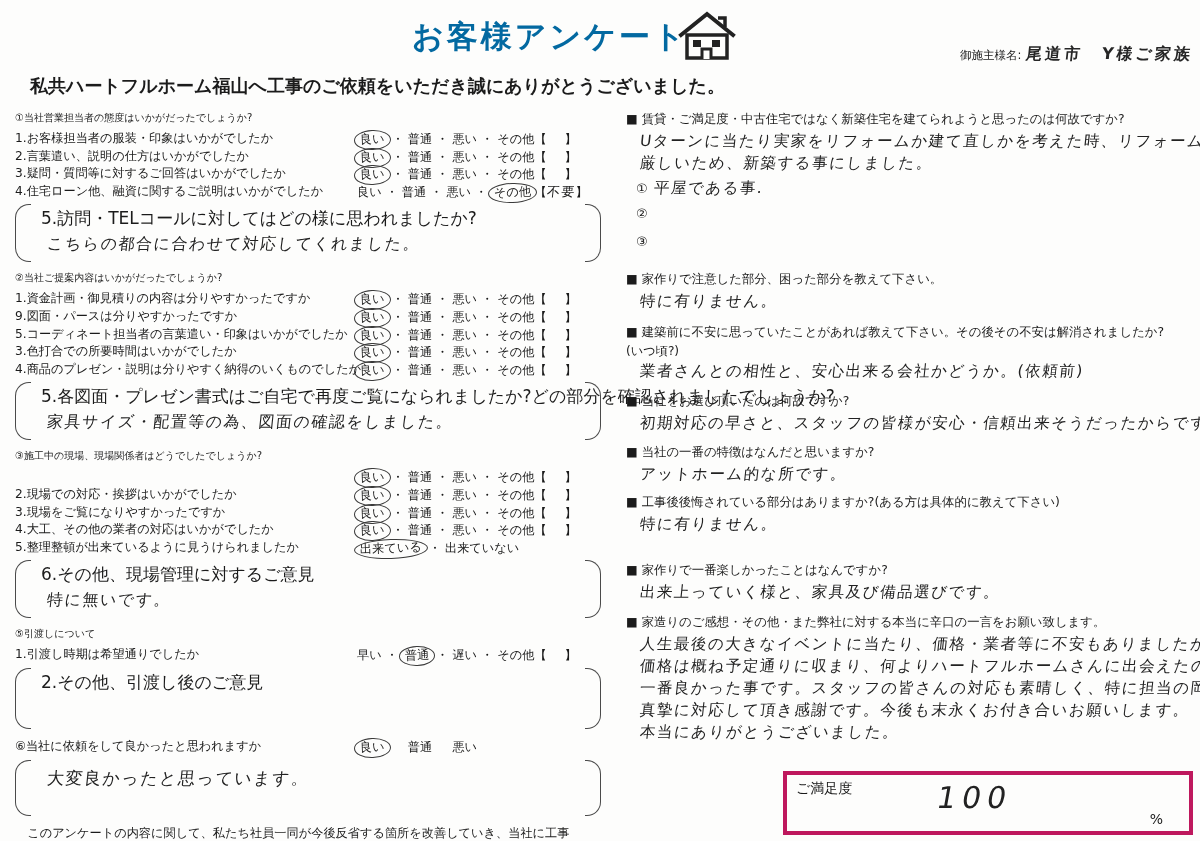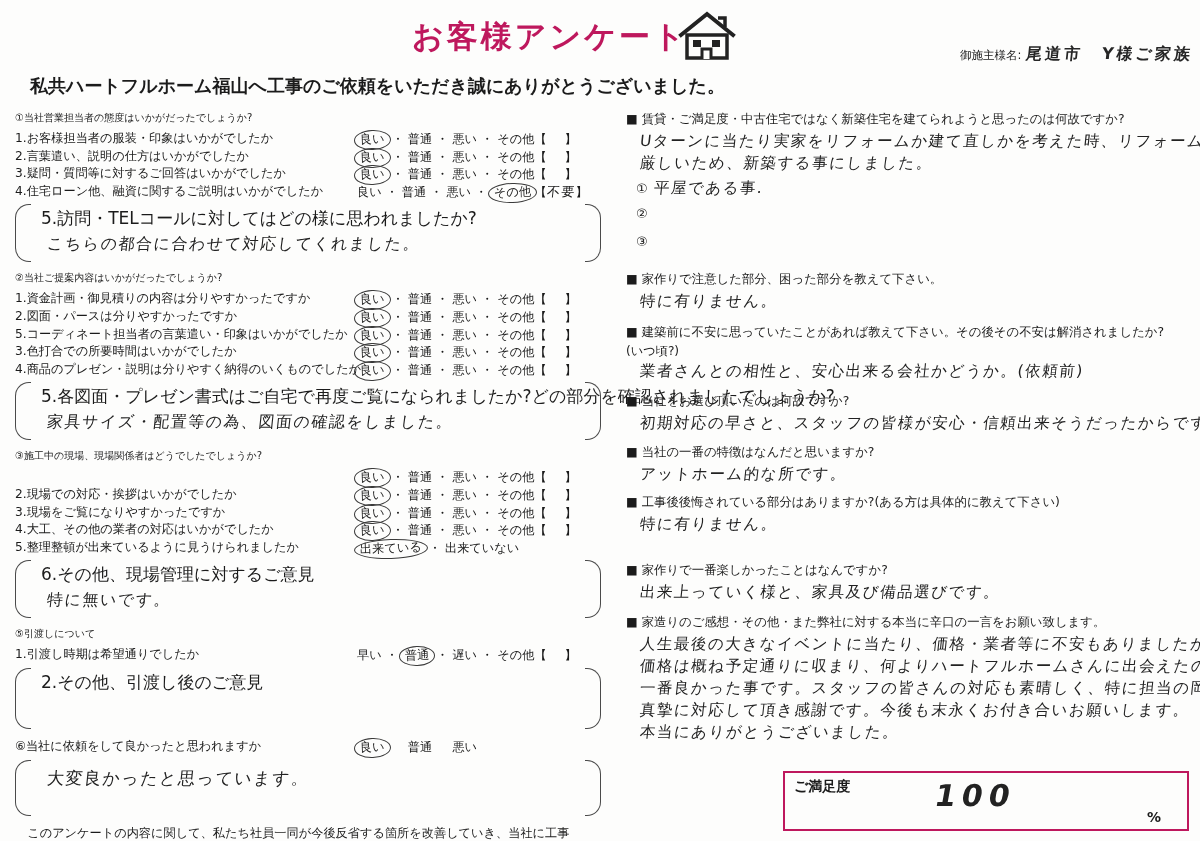--- a/index.html
+++ b/index.html
@@ -1,21 +1,21 @@
 <!DOCTYPE html>
 <html><head>
 <meta charset="utf-8">
 <style>
   html,body{margin:0;padding:0;background:#e8e8e6;}
   .page{position:relative;width:1200px;height:841px;background:#fdfdfc;
         font-family:"DejaVu Sans",sans-serif;color:#1b1b1b;overflow:hidden;}
 
   
   .page-title{position:absolute;left:412px;top:16px;font-size:31px;font-weight:bold;
-              letter-spacing:3px;color:#be185d;}
+              letter-spacing:3px;color:#0369a1;}
   .house-icon{position:absolute;left:678px;top:8px;}
   .client{position:absolute;left:960px;top:44px;white-space:nowrap;}
   .client .lbl{font-size:11.5px;}
   .client .name{font-size:16px;letter-spacing:3px;font-weight:bold;color:#262626;}
   .intro1{position:absolute;left:30px;top:74px;font-size:18px;font-weight:bold;white-space:nowrap;}
   .intro2{position:absolute;left:16px;top:79px;font-size:12.5px;font-weight:bold;white-space:nowrap;}
 
   
   .col-left{position:absolute;left:15px;top:111px;width:588px;}
   .col-right{position:absolute;left:626px;top:111px;width:574px;}
@@ -59,21 +59,21 @@
   .rblock:nth-of-type(2){margin-bottom:9px;}
   .rblock:nth-of-type(3){margin-bottom:12px;}
   .rblock:nth-of-type(4){margin-bottom:11px;}
   .rblock:nth-of-type(5){margin-bottom:10px;}
   .rblock:nth-of-type(6){margin-bottom:9px;}
   .rblock:nth-of-type(7){margin-bottom:27px;}
   .rblock:nth-of-type(8){margin-bottom:11px;}
 
   
   .satisfaction{position:absolute;left:783px;top:771px;width:402px;height:56px;
-      border:2px solid #be185d;background:#fdfdfc;font-weight:bold;}
+      border:4px solid #be185d;background:#fdfdfc;}
   .sat-label{position:absolute;left:9px;top:5px;font-size:14px;}
   .sat-value{position:absolute;left:150px;top:5px;font-size:30px;letter-spacing:6px;
       transform:skewX(-10deg);color:#222;}
   .sat-unit{position:absolute;right:26px;bottom:4px;font-size:14px;}
 </style>
 </head>
 <body>
 
 <div class="page">
 
@@ -107,21 +107,21 @@
       <div class="abox">
         <div class="aq">5.訪問・TELコールに対してはどの様に思われましたか?</div>
         <div class="ahw hw">こちらの都合に合わせて対応してくれました。</div>
       </div>
     </div>
 
     <div class="sec">
       <div class="sec-heading">②当社ご提案内容はいかがだったでしょうか?</div>
       <div>
           <div class="qrow"><span class="qlabel">1.資金計画・御見積りの内容は分りやすかったですか</span><span class="opts"><span class="opt circled">良い</span><span class="sep">・</span><span class="opt">普通</span><span class="sep">・</span><span class="opt">悪い</span><span class="sep">・</span><span class="opt">その他</span><span>【<span class="hw bracket-val"></span>】</span></span></div>
-          <div class="qrow"><span class="qlabel">2.図面・パースは分りやすかったですか</span><span class="opts"><span class="opt circled">良い</span><span class="sep">・</span><span class="opt">普通</span><span class="sep">・</span><span class="opt">悪い</span><span class="sep">・</span><span class="opt">その他</span><span>【<span class="hw bracket-val"></span>】</span></span></div>
+          <div class="qrow"><span class="qlabel">9.図面・パースは分りやすかったですか</span><span class="opts"><span class="opt circled">良い</span><span class="sep">・</span><span class="opt">普通</span><span class="sep">・</span><span class="opt">悪い</span><span class="sep">・</span><span class="opt">その他</span><span>【<span class="hw bracket-val"></span>】</span></span></div>
           <div class="qrow"><span class="qlabel">5.コーディネート担当者の言葉遣い・印象はいかがでしたか</span><span class="opts"><span class="opt circled">良い</span><span class="sep">・</span><span class="opt">普通</span><span class="sep">・</span><span class="opt">悪い</span><span class="sep">・</span><span class="opt">その他</span><span>【<span class="hw bracket-val"></span>】</span></span></div>
           <div class="qrow"><span class="qlabel">3.色打合での所要時間はいかがでしたか</span><span class="opts"><span class="opt circled">良い</span><span class="sep">・</span><span class="opt">普通</span><span class="sep">・</span><span class="opt">悪い</span><span class="sep">・</span><span class="opt">その他</span><span>【<span class="hw bracket-val"></span>】</span></span></div>
           <div class="qrow"><span class="qlabel">4.商品のプレゼン・説明は分りやすく納得のいくものでしたか</span><span class="opts"><span class="opt circled">良い</span><span class="sep">・</span><span class="opt">普通</span><span class="sep">・</span><span class="opt">悪い</span><span class="sep">・</span><span class="opt">その他</span><span>【<span class="hw bracket-val"></span>】</span></span></div>
         </div>
       <div class="abox">
         <div class="aq">5.各図面・プレゼン書式はご自宅で再度ご覧になられましたか?どの部分を確認されましたでしょうか?</div>
         <div class="ahw hw">家具サイズ・配置等の為、図面の確認をしました。</div>
       </div>
     </div>
 

